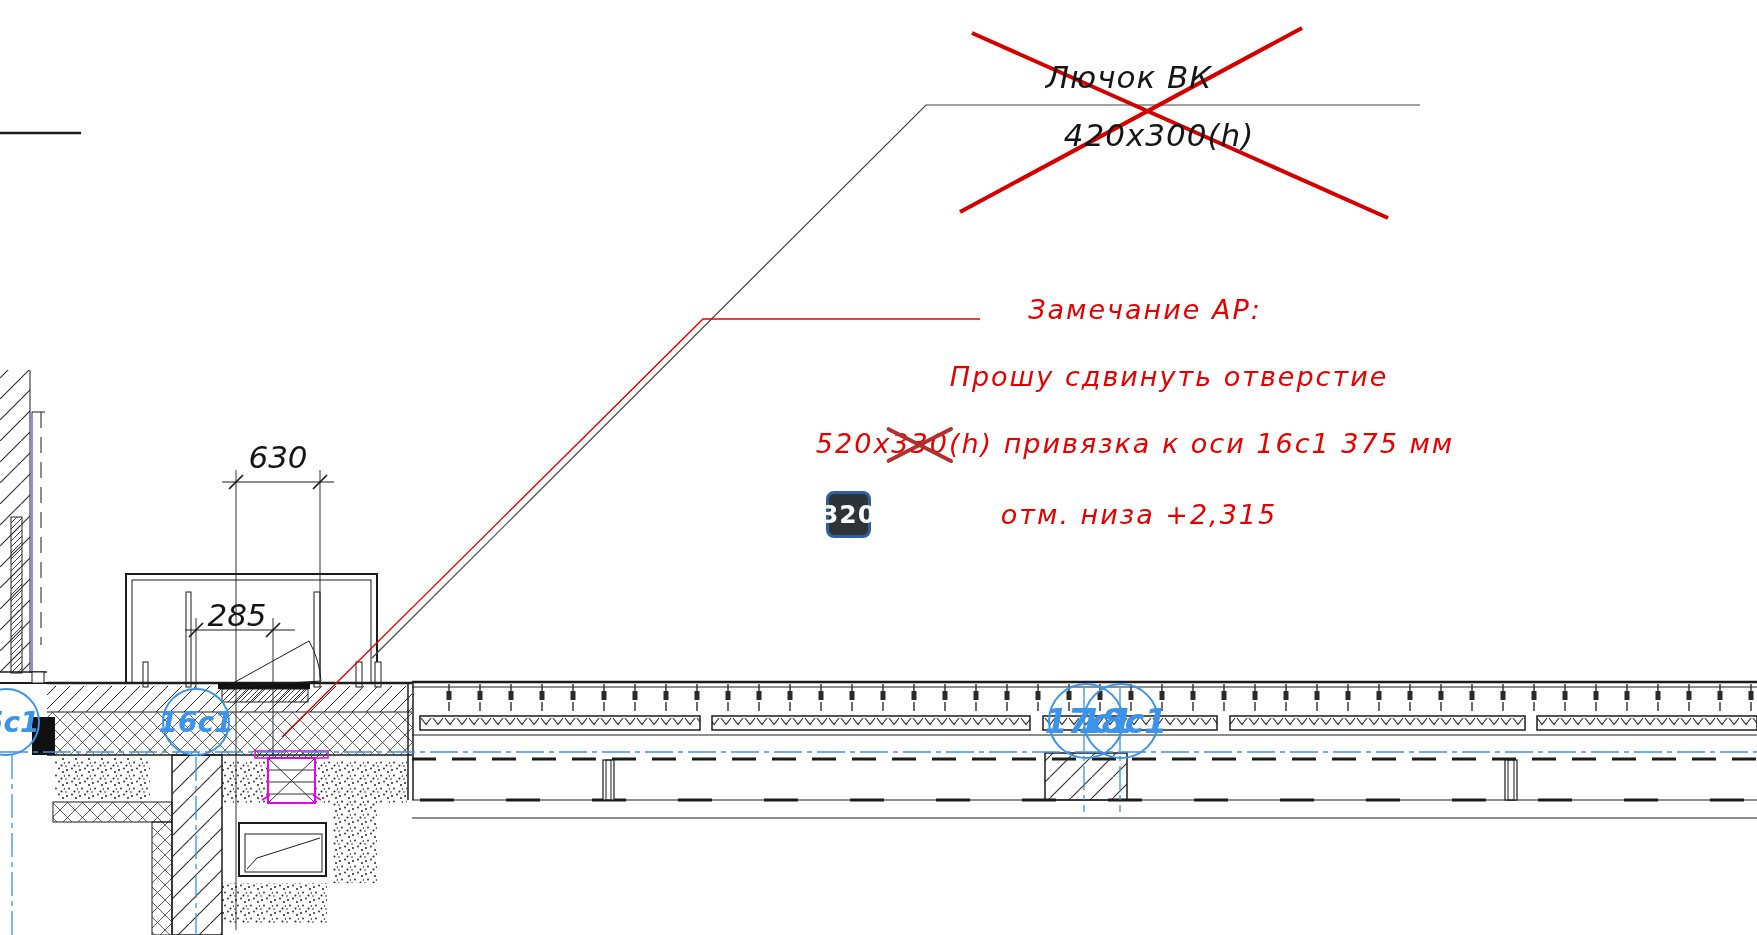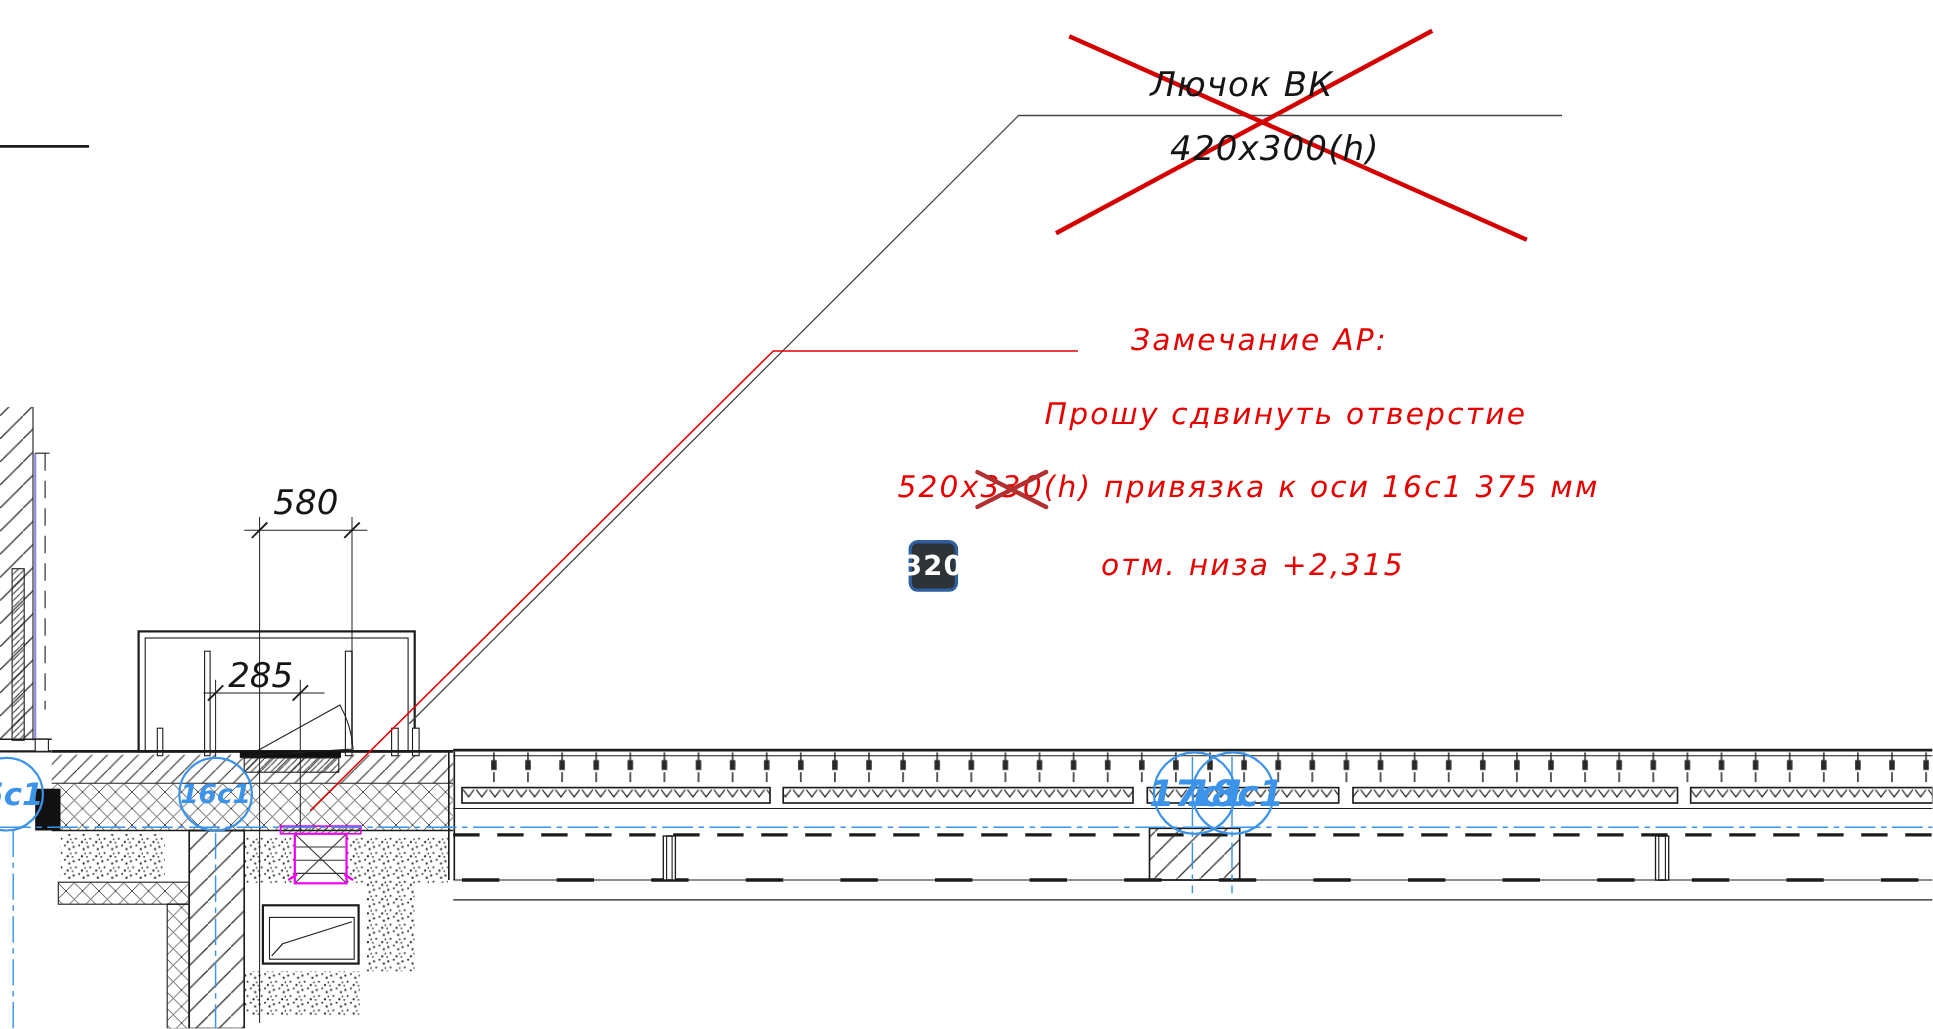--- a/index.html
+++ b/index.html
@@ -182,21 +182,21 @@
 
 <div class="cadtext red-note" style="left:1145px;top:295px;">Замечание АР:</div>
 <div class="cadtext red-note" style="left:1141px;top:362px;margin-left:28px;">Прошу сдвинуть отверстие</div>
 <div class="cadtext red-note" style="left:1135px;top:429px;"><span>520х</span><span class="strike-x">330</span><span>(h) привязка к оси  16с1 375 мм</span></div>
 <div class="cadtext red-note" style="left:1139px;top:500px;">отм. низа  +2,315</div>
 
 <div id="edit-badge">
   <span>320</span>
 </div>
 
-<div class="cadtext dim" style="left:278px;top:440px;">580</div>
+<div class="cadtext dim" style="left:278px;top:440px;">630</div>
 <div class="cadtext dim" style="left:237px;top:598px;">285</div>
 
 <div class="axis-label" style="left:2px;top:722px;font-size:28px;">15с1</div>
-<div class="axis-label" style="left:196px;top:722px;font-size:24px;">16с1</div>
+<div class="axis-label" style="left:196px;top:722px;font-size:28px;">16с1</div>
 <div class="axis-label" style="left:1089px;top:721px;font-size:33px;">17с1</div>
 <div class="axis-label" style="left:1123px;top:721px;font-size:33px;">18с1</div>
 
 </div>
 
 </body></html>

